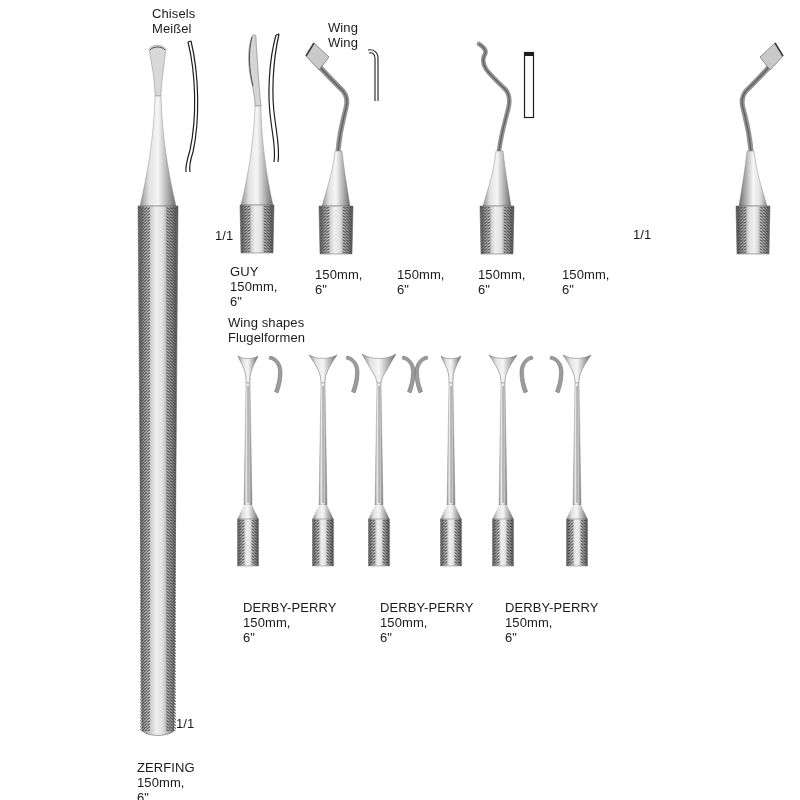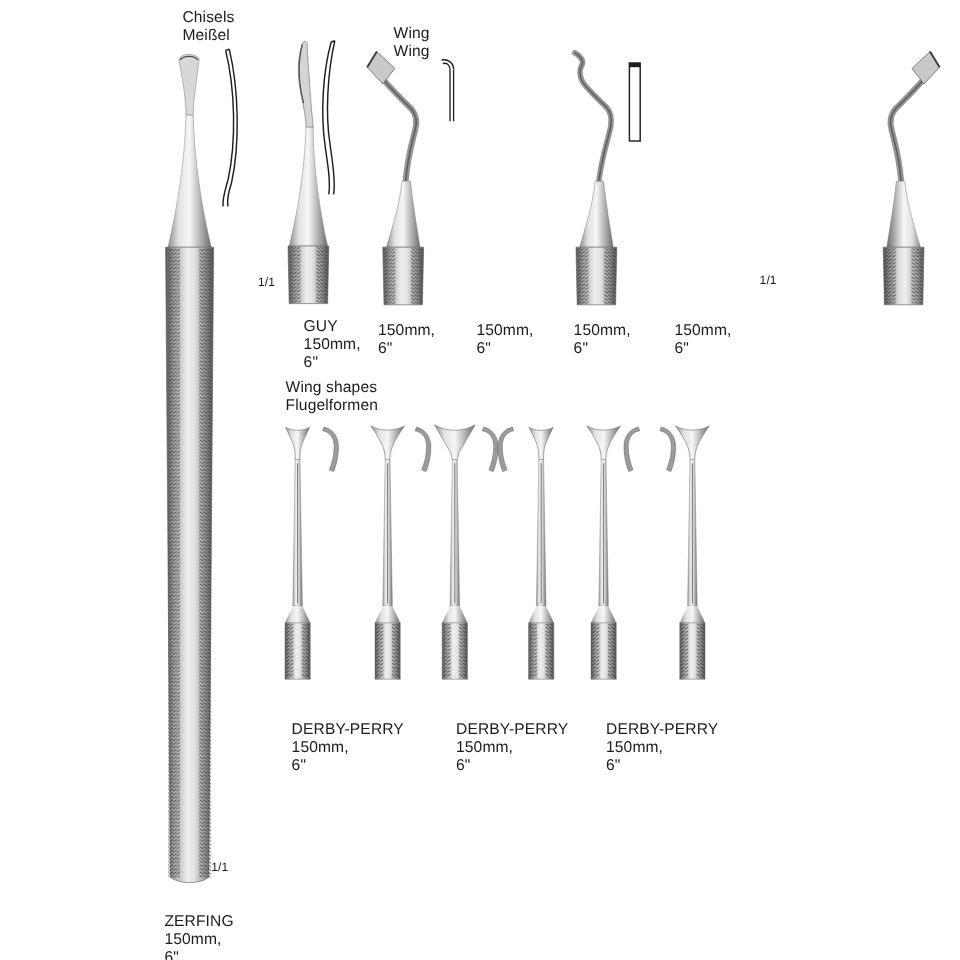--- a/index.html
+++ b/index.html
@@ -3,21 +3,21 @@
 <meta charset="utf-8">
 <style>
   html,body{margin:0;padding:0;}
   body{width:800px;height:800px;position:relative;background:#ffffff;overflow:hidden;
        font-family:"Liberation Sans",sans-serif;}
   #page{position:absolute;inset:0;width:636px;height:800px;}
   #illustrations{position:absolute;left:0;top:0;}
   .lbl{position:absolute;font-size:13px;line-height:15px;color:#1b1b1b;
        font-family:"Liberation Sans",sans-serif;letter-spacing:.1px;}
   .ln{display:block;}
-  .scale{font-size:10px;}
+  .scale{font-size:13px;}
 </style>
 </head>
 <body>
 
 <div id="page">
 
 <svg id="illustrations" width="800" height="800" viewBox="0 0 800 800">
   <defs>
     <linearGradient id="gShaft" x1="0" y1="0" x2="1" y2="0">
       <stop offset="0" stop-color="#8f8f8f"></stop>
@@ -162,21 +162,21 @@
 </div>
 
 <div class="lbl" style="left:328px;top:20px">
   <span class="ln">Wing</span>
   <span class="ln">Wing</span>
 </div>
 
 <div class="lbl scale" style="left:215px;top:228px">1/1</div>
 <div class="lbl scale" style="left:633px;top:227px">1/1</div>
 
-<div class="lbl" style="left:253px;top:264px">
+<div class="lbl" style="left:230px;top:264px">
   <span class="ln">GUY</span>
   <span class="ln">150mm,</span>
   <span class="ln">6"</span>
 </div>
 
 <div class="lbl" style="left:315px;top:267px">
   <span class="ln">150mm,</span>
   <span class="ln">6"</span>
 </div>
 <div class="lbl" style="left:397px;top:267px">
@@ -185,21 +185,21 @@
 </div>
 <div class="lbl" style="left:478px;top:267px">
   <span class="ln">150mm,</span>
   <span class="ln">6"</span>
 </div>
 <div class="lbl" style="left:562px;top:267px">
   <span class="ln">150mm,</span>
   <span class="ln">6"</span>
 </div>
 
-<div class="lbl" style="left:238px;top:315px">
+<div class="lbl" style="left:228px;top:315px">
   <span class="ln">Wing shapes</span>
   <span class="ln">Flugelformen</span>
 </div>
 
 <div class="lbl" style="left:243px;top:600px">
   <span class="ln">DERBY-PERRY</span>
   <span class="ln">150mm,</span>
   <span class="ln">6"</span>
 </div>
 <div class="lbl" style="left:380px;top:600px">

